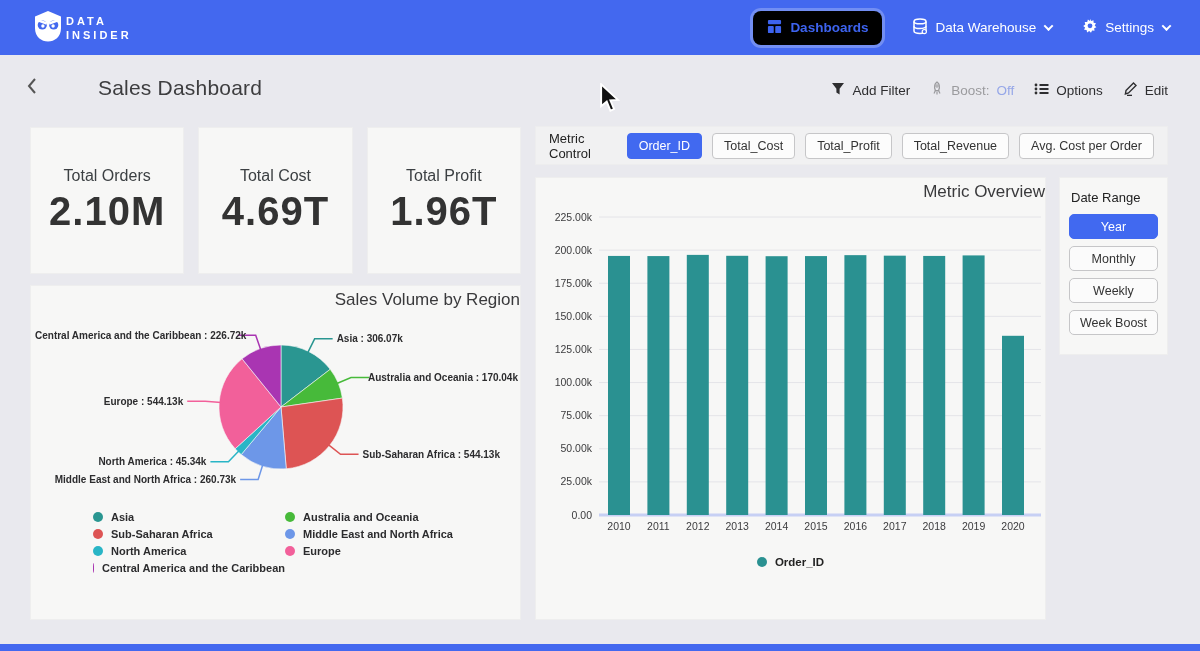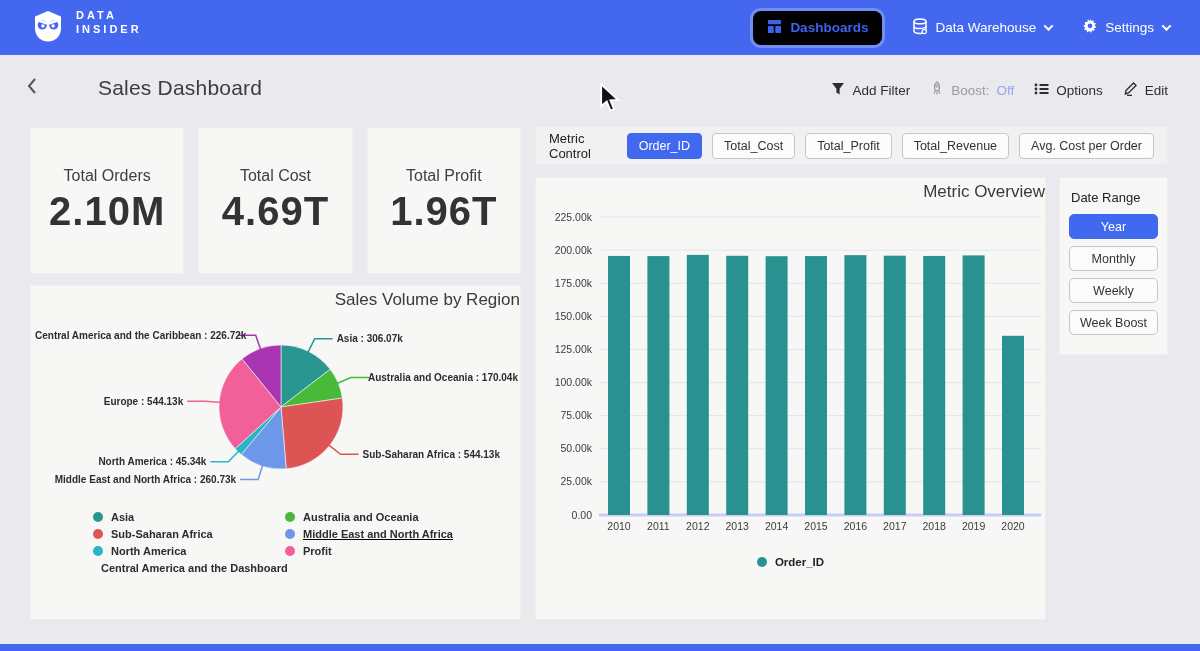--- a/index.html
+++ b/index.html
@@ -8,21 +8,21 @@
     width:1200px; height:651px; position:relative; overflow:hidden;
     background:#e9e9ee; font-family:"Liberation Sans", sans-serif;
     -webkit-font-smoothing:antialiased;
   }
   
   .navbar {
     position:absolute; top:0; left:0; width:1200px; height:55px;
     background:#4368ef; display:flex; align-items:center;
     justify-content:space-between; padding:0 30px;
   }
-  .brand { display:flex; align-items:flex-start; gap:10px; }
+  .brand { display:flex; align-items:center; }
   .brand-text { color:#fff; font-size:11px; font-weight:bold; letter-spacing:3px; line-height:14px; }
   .nav-right { display:flex; align-items:center; gap:30px; }
   .nav-pill {
     background:#000000; color:#3d63ee; border:none; border-radius:8px;
     padding:8px 14px; font-size:13.5px; font-weight:bold;
     display:flex; align-items:center; gap:8px; cursor:pointer;
     box-shadow:0 0 0 3px rgba(255,255,255,0.25);
   }
   .nav-item { display:flex; align-items:center; gap:7px; color:#fff; font-size:13.5px; cursor:pointer; }
   .chev { width:7px; height:7px; border-right:2px solid #fff; border-bottom:2px solid #fff; transform:rotate(45deg) translate(-1px,-1px); margin-left:2px; }
@@ -296,33 +296,33 @@
       <span class="pie-legend-item" style="grid-area: 2 / 1;">
         <span class="legend-dot" style="background: rgb(221, 84, 84);"></span>
         <span class="txt">Sub-Saharan Africa</span>
       </span>
       <span class="pie-legend-item" style="grid-area: 3 / 1;">
         <span class="legend-dot" style="background: rgb(41, 181, 198);"></span>
         <span class="txt">North America</span>
       </span>
       <span class="pie-legend-item" style="grid-area: 4 / 1;">
         <span class="legend-dot" style="background: rgb(169, 53, 178);"></span>
-        <span class="txt">Central America and the Dashboard</span>
+        <span class="txt">Central America and the Caribbean</span>
       </span>
       <span class="pie-legend-item" style="grid-area: 1 / 2;">
         <span class="legend-dot" style="background: rgb(71, 186, 58);"></span>
         <span class="txt">Australia and Oceania</span>
       </span>
-      <span class="pie-legend-item" style="grid-area: 2 / 2; text-decoration: underline;">
+      <span class="pie-legend-item" style="grid-area: 2 / 2;">
         <span class="legend-dot" style="background: rgb(109, 151, 232);"></span>
         <span class="txt">Middle East and North Africa</span>
       </span>
       <span class="pie-legend-item" style="grid-area: 3 / 2;">
         <span class="legend-dot" style="background: rgb(242, 96, 154);"></span>
-        <span class="txt">Profit</span>
+        <span class="txt">Europe</span>
       </span>
     </div>
 </div>
 
 <div class="card date-card">
   <div class="date-title">Date Range</div>
   <div id="date-buttons">
       <button class="date-btn selected">Year</button>
       <button class="date-btn">Monthly</button>
       <button class="date-btn">Weekly</button>

